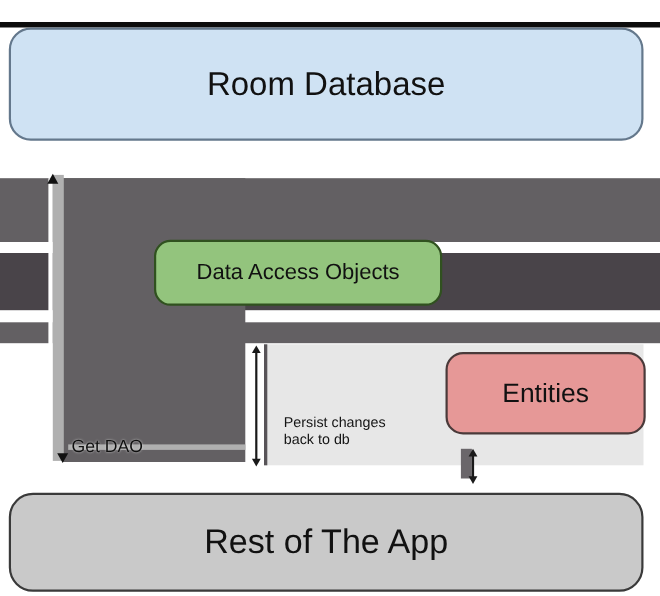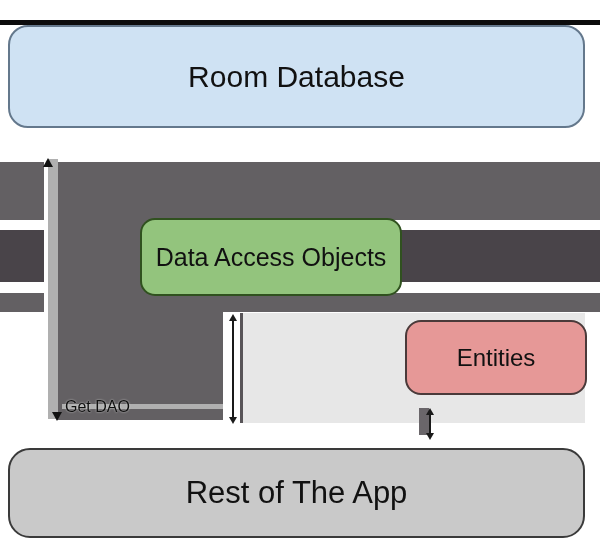--- a/index.html
+++ b/index.html
@@ -20,22 +20,22 @@
   #strip-gap{left:44px;top:142px;width:4px;height:258px;background:#fff;z-index:2;}
   #get-dao-strip{left:48px;top:139px;width:10px;height:260px;background:var(--strip,#b0b0b0);z-index:2;}
   #get-dao-arrowhead-top{left:43px;top:138px;width:0;height:0;z-index:3;
     border-left:5px solid transparent;border-right:5px solid transparent;border-bottom:9px solid #111;}
   #get-dao-arrowhead-bottom{left:52px;top:392px;width:0;height:0;z-index:3;
     border-left:5px solid transparent;border-right:5px solid transparent;border-top:9px solid #111;}
   
   .node{display:flex;align-items:center;justify-content:center;text-align:center;box-sizing:border-box;z-index:3;}
   #room-database{left:8px;top:5px;width:577px;height:103px;border-radius:20px;
     background:var(--room_fill,#cfe2f3);border:2px solid var(--room_border,#64788c);font-size:30px;}
-  #dao-box{left:140px;top:198px;width:262px;height:78px;border-radius:15px;
-    background:var(--dao_fill,#93c47d);border:2px solid var(--dao_border,#30511f);font-size:25px;}
+  #dao-box{left:140px;top:198px;width:262px;height:60px;border-radius:15px;
+    background:var(--dao_fill,#93c47d);border:2px solid var(--dao_border,#30511f);font-size:20px;}
   #entities-box{left:405px;top:300px;width:182px;height:75px;border-radius:16px;
     background:var(--entities_fill,#e69897);border:2px solid var(--entities_border,#4a3a3a);font-size:24px;}
   #rest-of-app{left:8px;top:428px;width:577px;height:90px;border-radius:22px;
     background:var(--app_fill,#c9c9c9);border:2px solid var(--app_border,#3a3a3a);font-size:31px;}
   
   #panel{left:240px;top:293px;width:345px;height:110px;background:var(--panel_fill,#e7e7e7);
     border-left:3px solid #585458;box-sizing:border-box;z-index:2;}
   
   .varrow{z-index:4;}
   .varrow .line{position:absolute;left:3px;top:5px;bottom:5px;width:2px;background:#1a1a1a;}
@@ -98,14 +98,16 @@
 
   <div class="abs" id="entities-app-bar"></div>
   <div class="abs varrow" id="arrow-entities-app">
     <div class="line"></div>
     <div class="head-top"></div>
     <div class="head-bottom"></div>
   </div>
 
   <div class="abs" id="get-dao-line"></div>
   <div class="abs edge-label" id="label-get-dao">Get DAO</div>
+  <div class="abs edge-label" id="label-persist">Persist changes
+back to db</div>
 
 </div>
 
 </body></html>

